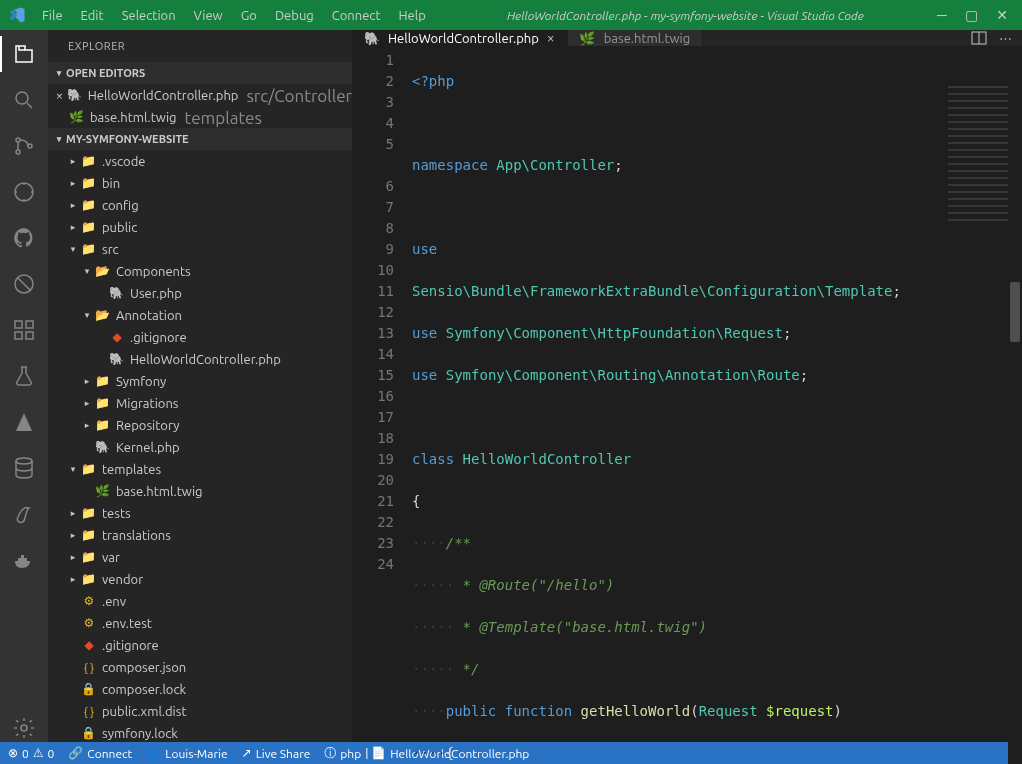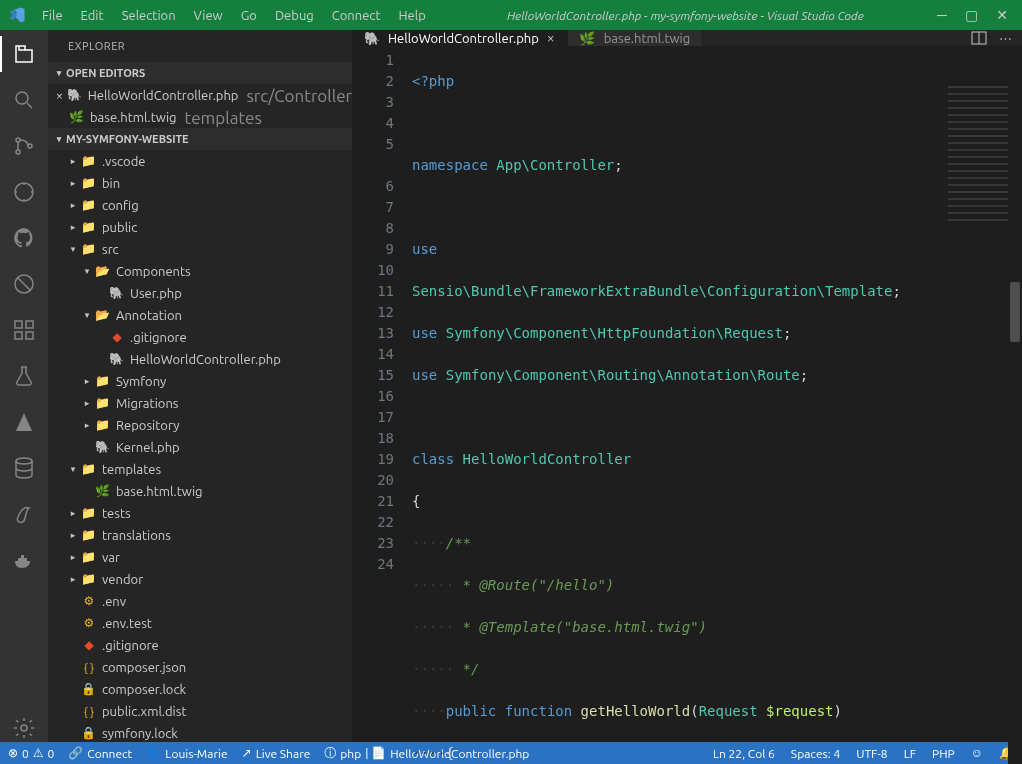--- a/index.html
+++ b/index.html
@@ -423,22 +423,13 @@
     </div>
   </div>
 </div>
 
 <div class="statusbar">
   <div class="sb-item">⊗ <span>0</span> ⚠ <span>0</span></div>
   <div class="sb-item">🔗 <span>Connect</span></div>
   <div class="sb-item">👤 <span>Louis-Marie</span></div>
   <div class="sb-item">↗ <span>Live Share</span></div>
   <div class="sb-item">ⓘ <span>php</span> | 📄 <span>HelloWorldController.php</span></div>
-  <div class="right">
-    <div class="sb-item">Ln 22, Col 6</div>
-    <div class="sb-item">Spaces: 4</div>
-    <div class="sb-item">UTF-8</div>
-    <div class="sb-item">LF</div>
-    <div class="sb-item">PHP</div>
-    <div class="sb-item">☺</div>
-    <div class="sb-item">🔔</div>
-  </div>
 </div>
 
 </body></html>

